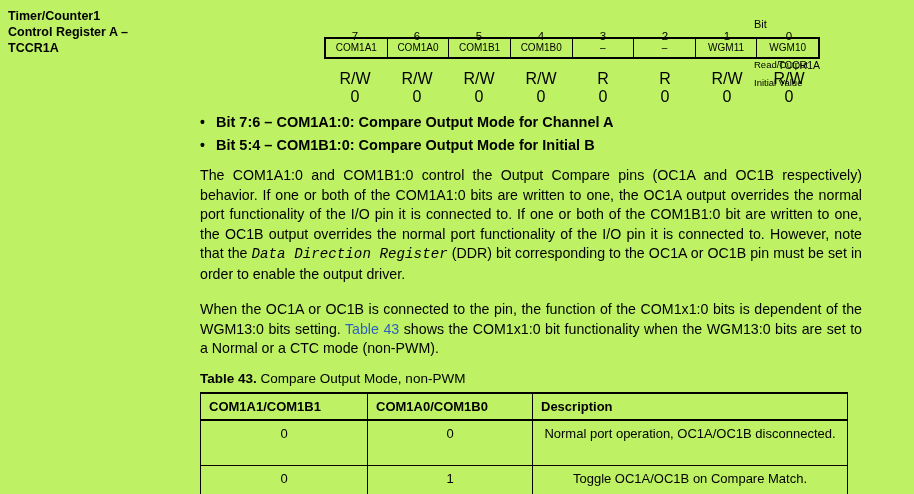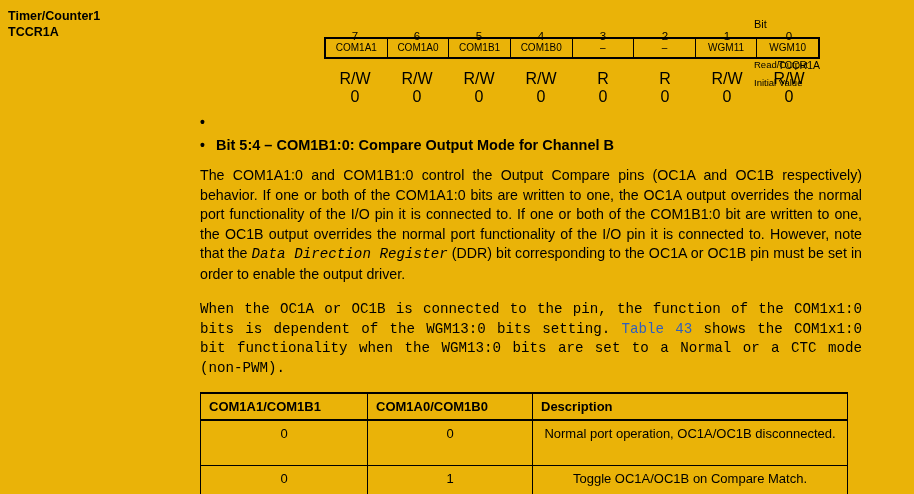--- a/index.html
+++ b/index.html
@@ -12,21 +12,21 @@
     height: 494px;
     position: relative;
     font-family: "Liberation Sans", sans-serif;
     color: #000000;
     overflow: hidden;
   }
   .page {
     position: relative;
     width: 914px;
     height: 494px;
-    background: #eab308;
+    background: #bef264;
   }
 
   
   .margin-heading {
     position: absolute;
     left: 8px;
     top: 8px;
     width: 180px;
     font-size: 12.5px;
     font-weight: bold;
@@ -127,21 +127,21 @@
   
   .para {
     position: absolute;
     left: 200px;
     width: 662px;
     font-size: 14.2px;
     line-height: 19.5px;
     text-align: justify;
   }
   .para1 { top: 166px; }
-  .para2 { top: 300px; font-family: Liberation Mono, monospace; }
+  .para2 { top: 300px; }
   .para em { font-style: italic; font-family: Liberation Mono, monospace; }
   .link {
     color: #2f5fbf;
     text-decoration: none;
   }
 
   
   .table-caption {
     position: absolute;
     left: 200px;
@@ -178,20 +178,21 @@
   .tbl thead .c0, .tbl thead .c1, .tbl thead .c2 { text-align: left; }
   .tbl tbody td { height: 34px; }
 </style>
 </head>
 <body>
 
 <div class="page">
 
   <div class="margin-heading">
     <div>Timer/Counter1</div>
+    <div>Control Register A –</div>
     <div>TCCR1A</div>
   </div>
 
   <div class="regblock">
 
     <div class="reg-row bitnum-row">
       <div class="reg-label">Bit</div>
       <div class="reg-cells">
         <div>7</div>
         <div>6</div>
@@ -248,35 +249,40 @@
         <div>0</div>
       </div>
       <div class="reg-side-spacer"></div>
     </div>
 
   </div>
 
   <div class="bullets">
     <div class="bullet">
       <span class="dot">•</span>
+      <span>Bit 7:6 – COM1A1:0: Compare Output Mode for Channel A</span>
     </div>
     <div class="bullet">
       <span class="dot">•</span>
-      <span>Bit 5:4 – COM1B1:0: Compare Output Mode for Channel B</span>
+      <span>Bit 5:4 – COM1B1:0: Compare Output Mode for Initial B</span>
     </div>
   </div>
 
   <div class="para para1">
     <span>The COM1A1:0 and COM1B1:0 control the Output Compare pins (OC1A and OC1B respectively) behavior. If one or both of the COM1A1:0 bits are written to one, the OC1A output overrides the normal port functionality of the I/O pin it is connected to. If one or both of the COM1B1:0 bit are written to one, the OC1B output overrides the normal port functionality of the I/O pin it is connected to. However, note that the </span><em>Data Direction Register</em><span> (DDR) bit corresponding to the OC1A or OC1B pin must be set in order to enable the output driver.</span>
   </div>
 
   <div class="para para2">
     <span>When the OC1A or OC1B is connected to the pin, the function of the COM1x1:0 bits is dependent of the WGM13:0 bits setting. </span><a class="link" href="#">Table 43</a><span> shows the COM1x1:0 bit functionality when the WGM13:0 bits are set to a Normal or a CTC mode (non-PWM).</span>
   </div>
 
+  <div class="table-caption">
+    <span class="tc-label">Table 43.</span>
+    <span>Compare Output Mode, non-PWM</span>
+  </div>
 
   <table class="tbl">
     <thead>
       <tr>
         <th class="c0">COM1A1/COM1B1</th>
         <th class="c1">COM1A0/COM1B0</th>
         <th class="c2">Description</th>
       </tr>
     </thead>
     <tbody>

